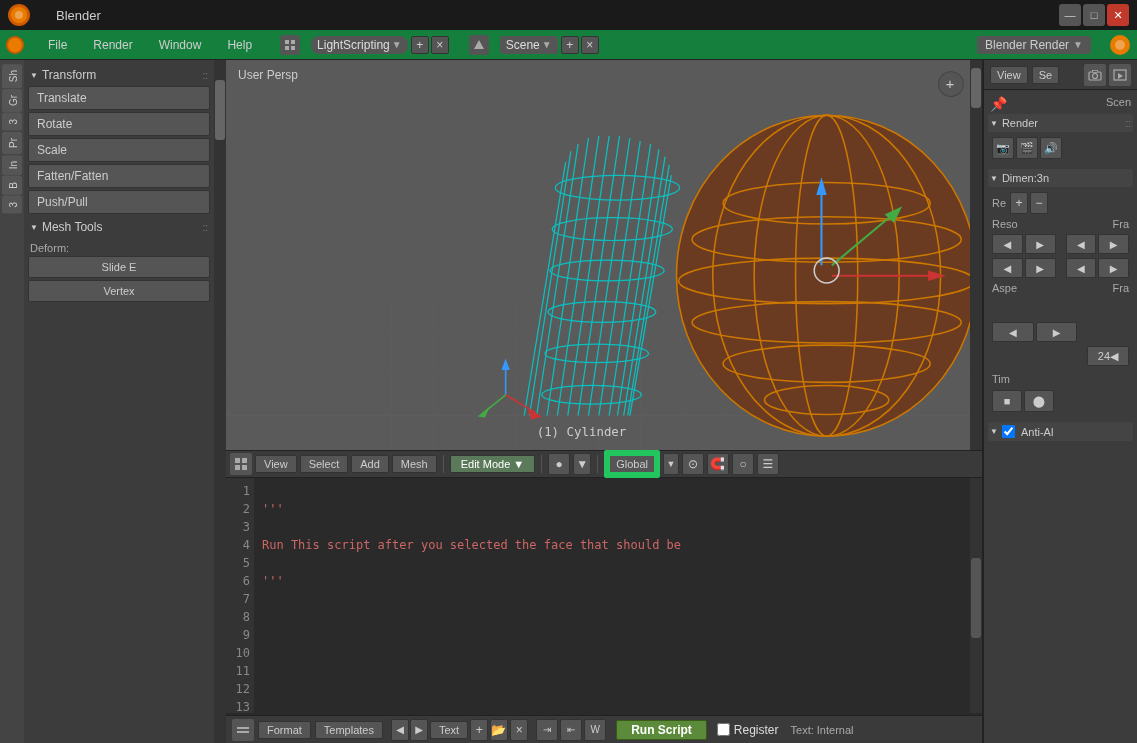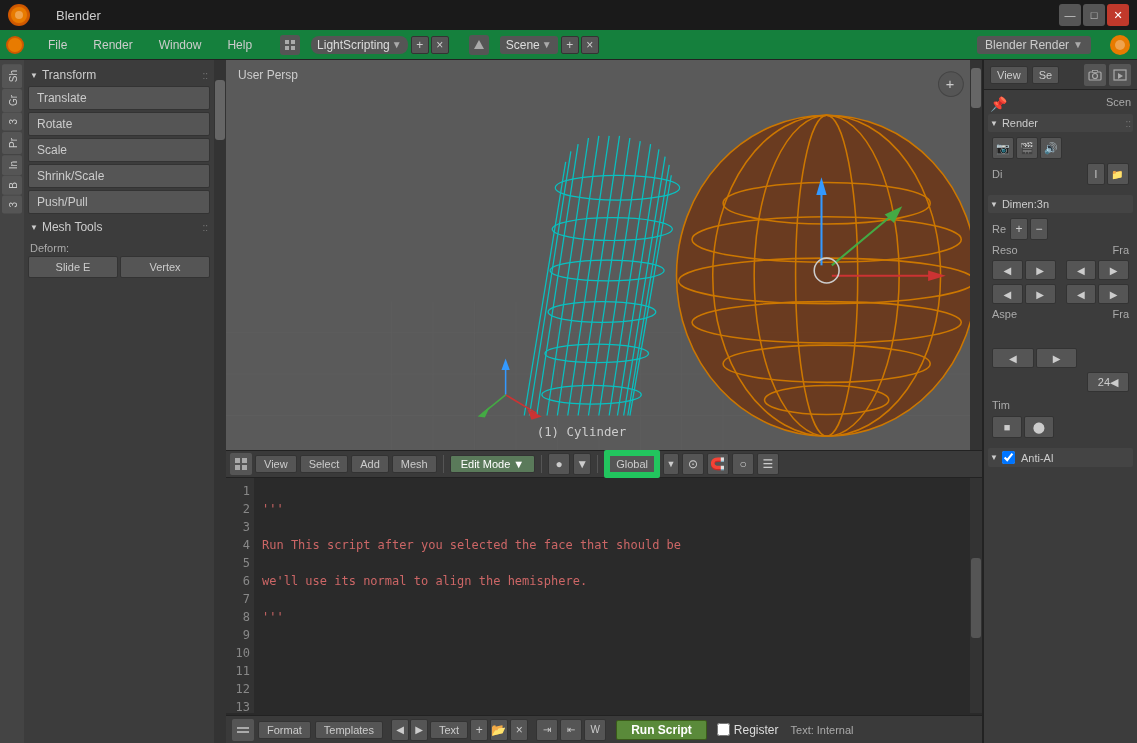--- a/index.html
+++ b/index.html
@@ -123,20 +123,21 @@
       cursor: pointer;
       border-radius: 2px;
       font-size: 12px;
       margin-bottom: 2px;
     }
 
     .tool-row {
       display: flex;
       gap: 2px;
       margin-bottom: 2px;
+      flex-direction: column;
     }
     .tool-btn-half {
       flex: 1;
       background: #555;
       border: 1px solid #333;
       color: #ccc;
       padding: 4px 6px;
       text-align: center;
       cursor: pointer;
       border-radius: 2px;
@@ -492,21 +493,21 @@
     <div id="left-tools">
       
       <div class="panel-section-header">
         <span class="triangle">▼</span>
         <span>Transform</span>
         <span style="margin-left:auto;color:#777;font-size:10px;">::</span>
       </div>
       <button class="tool-btn">Translate</button>
       <button class="tool-btn">Rotate</button>
       <button class="tool-btn">Scale</button>
-      <button class="tool-btn">Shrink/Scale</button>
+      <button class="tool-btn">Fatten/Fatten</button>
       <button class="tool-btn">Push/Pull</button>
 
       
       <div class="panel-section-header">
         <span class="triangle">▼</span>
         <span>Mesh Tools</span>
         <span style="margin-left:auto;color:#777;font-size:10px;">::</span>
       </div>
       <div class="deform-label">Deform:</div>
       <div class="tool-row">
@@ -666,21 +667,20 @@
           <div>9</div>
           <div>10</div>
           <div>11</div>
           <div>12</div>
           <div>13</div>
 
         </div>
         <div id="code-text">
 <span class="code-line"><span class="cm">'''</span></span>
 <span class="code-line"><span class="cm">Run This script after you selected the face that should be</span></span>
-<span class="code-line"><span class="cm">we'll use its normal to align the hemisphere.</span></span>
 <span class="code-line"><span class="cm">'''</span></span>
 <span class="code-line"> </span>
 
 
 
 
 
 
 
 
@@ -767,27 +767,20 @@
         <div class="prop-header">
           <span style="font-size:8px;">▼</span>
           <span>Render</span>
           <span style="margin-left:auto;color:#777;font-size:10px;">::</span>
         </div>
         <div class="prop-icon-row">
           <div class="prop-icon-btn">📷</div>
           <div class="prop-icon-btn">🎬</div>
           <div class="prop-icon-btn">🔊</div>
         </div>
-        <div class="prop-row">
-          <span class="prop-label">Di</span>
-          <div style="display:flex;gap:2px;">
-            <div class="prop-icon-btn" style="width:18px;font-size:10px;">I</div>
-            <div class="prop-icon-btn" style="width:22px;font-size:10px;">📁</div>
-          </div>
-        </div>
       </div>
 
       <div class="prop-section">
         <div class="prop-header">
           <span style="font-size:8px;">▼</span>
           <span>Dimen:3n</span>
         </div>
 
         <div style="display:flex;align-items:center;padding:2px 4px;gap:4px;">
           <span class="prop-label">Re</span>

